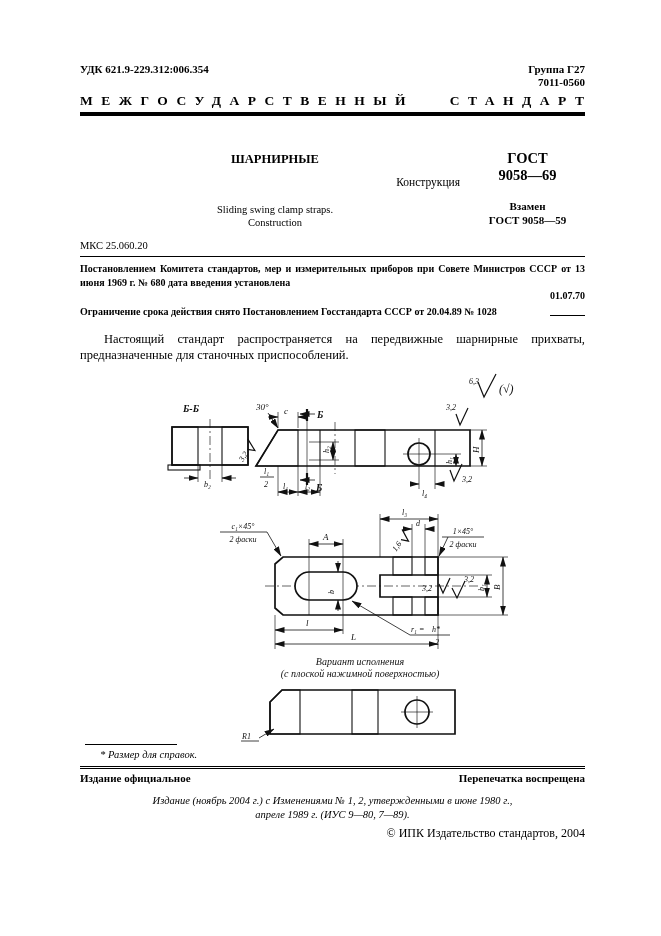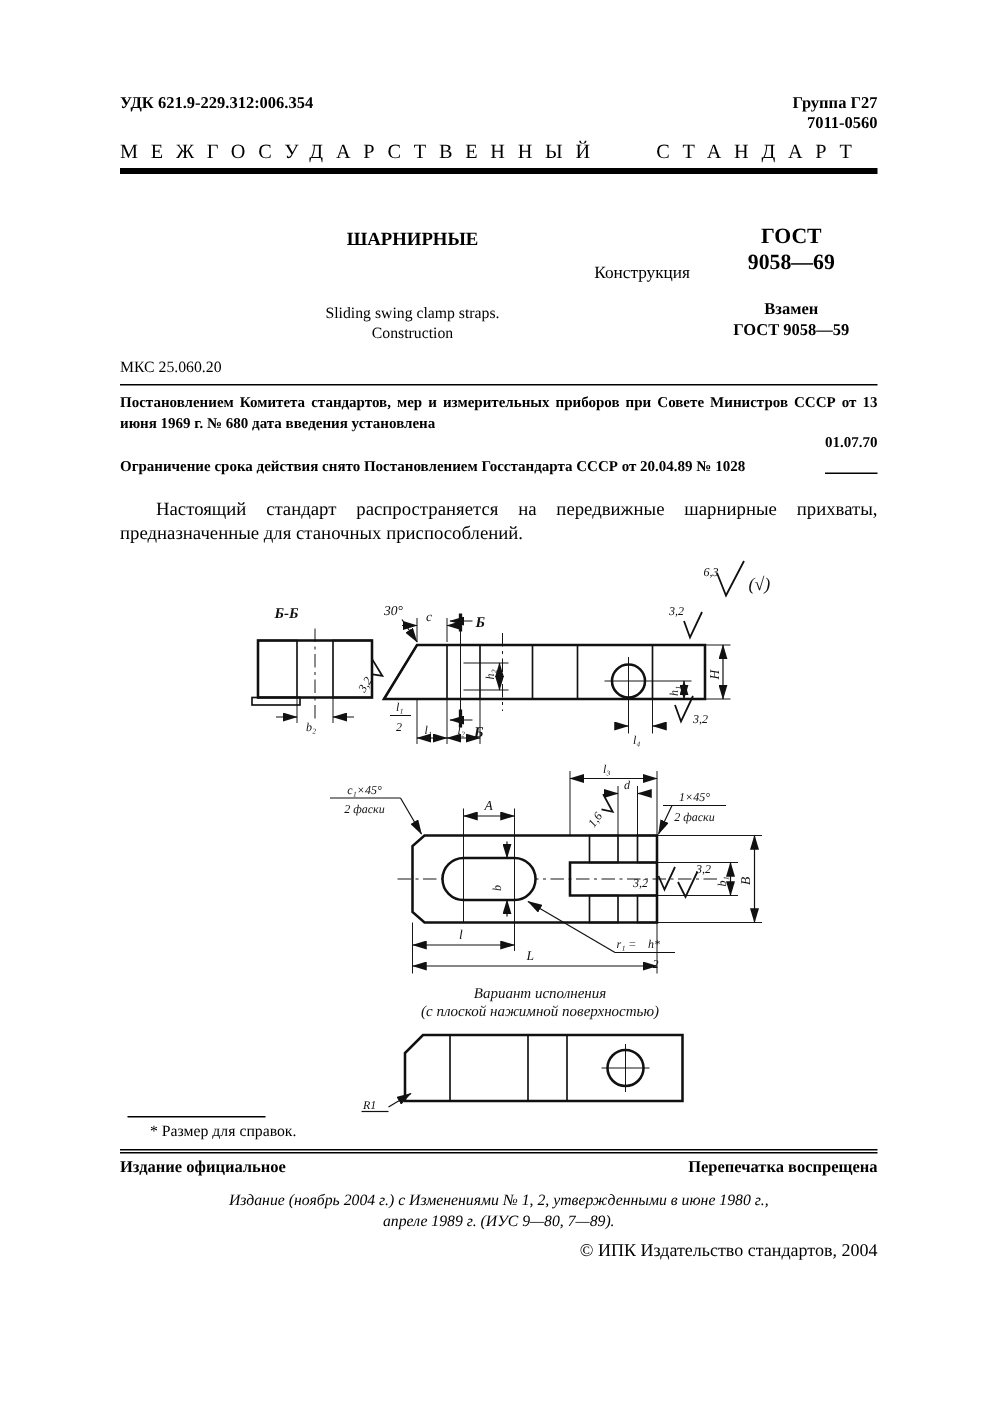--- a/index.html
+++ b/index.html
@@ -1,37 +1,37 @@
 <!DOCTYPE html>
 <html><head>
 <meta charset="utf-8">
 <style>
   html,body{margin:0;padding:0;background:#fff;}
   body{width:661px;height:936px;position:relative;font-family:"Liberation Serif",serif;color:#000;}
   .abs{position:absolute;}
   #udk-row{left:80px;top:63px;width:505px;display:flex;justify-content:space-between;font-size:11px;font-weight:bold;}
   #group-stack{text-align:right;line-height:13px;}
-  #standard-type{left:80px;top:93px;width:505px;font-size:13.5px;font-weight:normal;letter-spacing:8.5px;white-space:pre;overflow:hidden;}
+  #standard-type{left:80px;top:93px;width:505px;font-size:13.5px;font-weight:bold;letter-spacing:8.5px;white-space:pre;overflow:hidden;}
   #rule-thick{left:80px;top:112px;width:505px;height:4px;background:#000;}
   #title-ru{left:80px;top:137px;width:390px;text-align:center;font-size:12.5px;font-weight:bold;line-height:15px;}
   #title-sub{left:70px;top:176px;width:390px;text-align:right;font-size:11.5px;font-weight:normal;}
   #title-en{left:80px;top:204px;width:390px;text-align:center;font-size:10.5px;line-height:12.5px;}
   #gost-block{left:470px;top:150px;width:115px;text-align:center;font-size:14.5px;font-weight:bold;line-height:17px;}
   #replaces-block{left:470px;top:200px;width:115px;text-align:center;font-size:11px;font-weight:bold;line-height:13.5px;}
   #mks{left:80px;top:240px;font-size:10.5px;text-align:center;}
   #rule-thin{left:80px;top:256px;width:505px;height:1px;background:#000;}
   #decree-text{left:80px;top:262px;width:505px;font-size:10px;font-weight:bold;line-height:14px;text-align:justify;}
   #decree-date{left:80px;top:290px;width:505px;text-align:right;font-size:10px;font-weight:bold;}
   #decree-date span{border-bottom:1.5px solid #000;padding-bottom:14px;}
   #limitation{left:80px;top:306px;width:505px;font-size:10px;font-weight:bold;}
   #body-text{left:80px;top:332px;width:505px;font-size:12.5px;line-height:15.5px;text-align:justify;}
   #body-text p{margin:0;text-indent:24px;}
   #drawing-wrap{left:80px;top:372px;width:505px;height:370px;}
   #footnote-rule{left:85px;top:744px;width:92px;height:1px;background:#000;}
-  #footnote{left:80px;top:749px;width:505px;font-size:10.5px;padding-left:20px;box-sizing:border-box;}
+  #footnote{left:80px;top:749px;width:505px;font-size:10.5px;padding-left:20px;box-sizing:border-box;font-style:italic;}
   #footer-rule{left:80px;top:766px;width:505px;height:3px;border-top:1px solid #000;border-bottom:1.5px solid #000;box-sizing:border-box;}
   #footer-row{left:80px;top:772px;width:505px;display:flex;justify-content:space-between;font-size:11px;font-weight:bold;}
   #edition{left:80px;top:794px;width:505px;text-align:center;font-style:italic;font-size:10.5px;line-height:13.5px;}
   #copyright{left:80px;top:826px;width:505px;text-align:right;font-size:12px;}
   
   svg text{fill:#111;}
   .ol{stroke:#111;stroke-width:1.7;fill:none;}
   .olw{stroke:#111;stroke-width:1.7;fill:#fff;}
   .med{stroke:#111;stroke-width:1.1;fill:none;}
   .thin{stroke:#111;stroke-width:.65;fill:none;}

